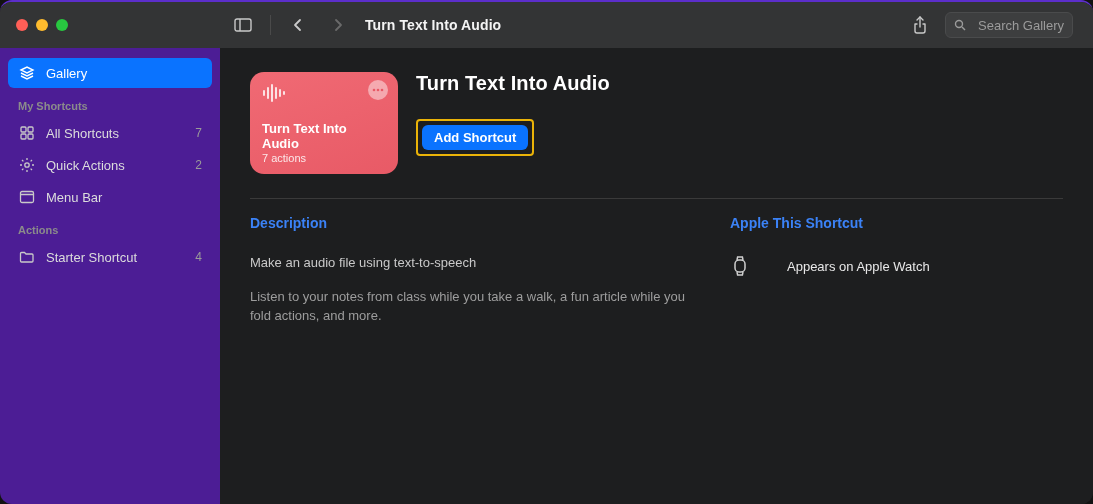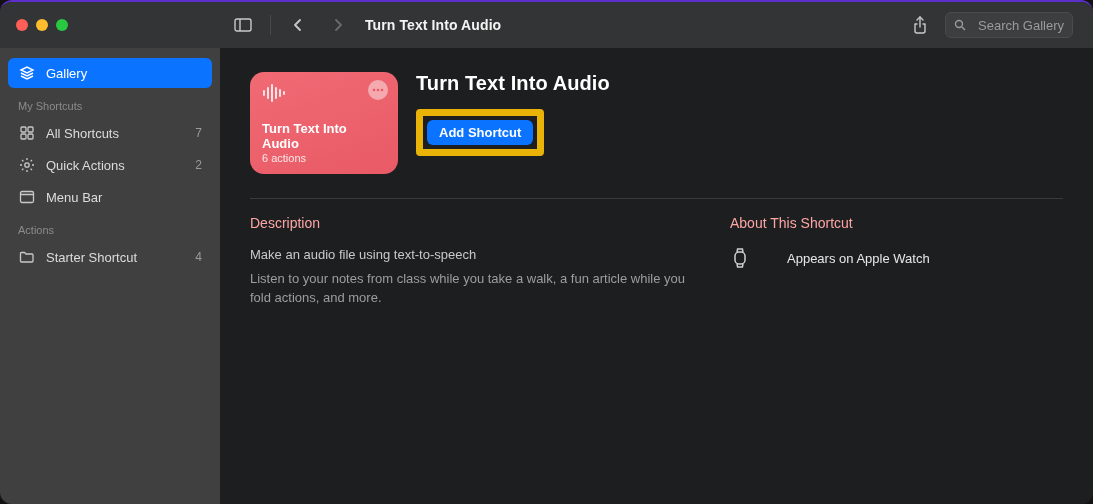--- a/index.html
+++ b/index.html
@@ -18,49 +18,49 @@
   .tbtn { width: 26px; height: 24px; display:flex; align-items:center; justify-content:center; color:#c9c9c9; cursor:pointer;}
   .tbtn.disabled { color:#6a6a6a; }
   .title { font-weight: 700; font-size: 14px; color: #f4f4f4; letter-spacing:.1px;}
   .toolbar-right { margin-left: auto; display:flex; align-items:center; gap:12px; padding-right:10px;}
   .search { display:flex; align-items:center; gap:12px; background:#3d3e3f; border:1px solid #4a4b4c; border-radius:6px;
             height:26px; padding:0 8px; width:128px; color:#9b9b9b; font-size:13px;}
   .divider-v { width:1px; height:20px; background:#4a4a4a; }
 
   
   .body { flex:1; display:flex; min-height:0;}
-  .sidebar { width:220px; background:#404040; padding:10px 8px; display:flex; flex-direction:column; gap:2px;}
+  .sidebar { width:220px; background:#4c1d95; padding:10px 8px; display:flex; flex-direction:column; gap:2px;}
   .side-item { display:flex; align-items:center; gap:10px; height:30px; padding:0 10px; border-radius:6px;
                font-size:13px; color:#dcdcdc; cursor:pointer;}
   .side-item .count { margin-left:auto; color:#9a9a9a; font-size:12px;}
   .side-item.active { background:#0a73ff; color:#ffffff; }
-  .side-head { font-size:11px; color:#8b8b8b; font-weight:400; padding:10px 10px 4px;}
+  .side-head { font-size:11px; color:#8b8b8b; font-weight:700; padding:10px 10px 4px;}
   .side-icon { width:18px; height:18px; display:flex; align-items:center; justify-content:center; color:#c9c9c9;}
   .side-item.active .side-icon { color:#fff;}
 
   .main { flex:1; background:#1d1e1f; padding:24px 30px; overflow:auto;}
   .hero { display:flex; gap:18px; align-items:flex-start;}
   .card { width:148px; height:102px; border-radius:14px; padding:10px 12px;
           background: linear-gradient(160deg,#f06a74 0%, #e85a66 100%); color:#fff; position:relative;
           display:flex; flex-direction:column;}
   .card .more { position:absolute; top:8px; right:10px; width:20px; height:20px; border-radius:50%;
                 background:rgba(255,255,255,.45); display:flex; align-items:center; justify-content:center;}
   .card-icon { width:26px; height:22px; opacity:.9;}
   .card-title { margin-top:auto; font-size:13px; font-weight:700;}
   .card-sub { font-size:11px; opacity:.85; margin-top:1px;}
   .hero-text h1 { font-size:20px; font-weight:800; color:#fff; letter-spacing:.1px;}
-  .add-wrap { display:inline-block; margin-top:14px; padding:4px; border:7px solid #eab308; border-radius:4px;}
+  .add-wrap { display:inline-block; margin-top:24px; padding:4px; border:2px solid #eab308; border-radius:4px;}
   .add-btn { background:#0a73ff; color:#fff; border-radius:6px; padding:5px 12px; font-size:13px; font-weight:600;
              border:none; cursor:pointer;}
   hr.sep { border:none; border-top:1px solid #3a3a3a; margin:24px 0 16px;}
   .cols { display:flex; gap:40px;}
   .col-left { flex:0 0 440px;}
   .col-right { flex:1;}
-  .h2 { font-size:14px; font-weight:400; color:#fca5a5; margin-bottom:16px;}
-  .desc-lead { color:#c9c9c9; font-size:13px; margin-bottom:8px;}
+  .h2 { font-size:14px; font-weight:700; color:#3b82f6; margin-bottom:24px;}
+  .desc-lead { color:#c9c9c9; font-size:13px; margin-bottom:18px;}
   .desc-body { color:#9d9d9d; font-size:13px; line-height:1.45;}
   .meta-row { display:flex; align-items:center; gap:37px; margin-top:6px;}
   .watch-icon { width:20px; height:22px; color:#cfcfcf;}
   .meta-text { font-size:13px; color:#e8e8e8;}
 </style>
 </head>
 <body>
 
 <div class="window">
 
@@ -185,40 +185,40 @@
             <svg width="26" height="22" viewBox="0 0 26 22" fill="none" stroke="#fff" stroke-width="1.8" stroke-linecap="round">
               <line x1="2" y1="9" x2="2" y2="13"></line>
                 <line x1="6" y1="6" x2="6" y2="16"></line>
                 <line x1="10" y1="3" x2="10" y2="19"></line>
               <line x1="14" y1="6" x2="14" y2="16"></line>
                 <line x1="18" y1="8" x2="18" y2="14"></line>
                 <line x1="22" y1="10" x2="22" y2="12"></line>
             </svg>
           </span>
           <span class="card-title">Turn Text Into Audio</span>
-          <span class="card-sub">6 actions</span>
+          <span class="card-sub">7 actions</span>
         </div>
         <div class="hero-text">
           <h1>Turn Text Into Audio</h1>
           <span class="add-wrap">
             <button class="add-btn">Add Shortcut</button>
           </span>
         </div>
       </div>
 
       <hr class="sep">
 
       <div class="cols">
         <div class="col-left">
           <div class="h2">Description</div>
           <div class="desc-lead">Make an audio file using text-to-speech</div>
           <div class="desc-body">Listen to your notes from class while you take a walk, a fun article while you fold actions, and more.</div>
         </div>
         <div class="col-right">
-          <div class="h2">About This Shortcut</div>
+          <div class="h2">Apple This Shortcut</div>
           <div class="meta-row">
             <span class="watch-icon">
               <svg width="20" height="22" viewBox="0 0 20 22" fill="none" stroke="currentColor" stroke-width="1.5">
                 <rect x="5" y="5" width="10" height="12" rx="4"></rect>
                 <path d="M7 5 l.6-3 h4.8 l.6 3 M7 17 l.6 3 h4.8 l.6-3"></path>
               </svg>
             </span>
             <span class="meta-text">Appears on Apple Watch</span>
           </div>
         </div>

